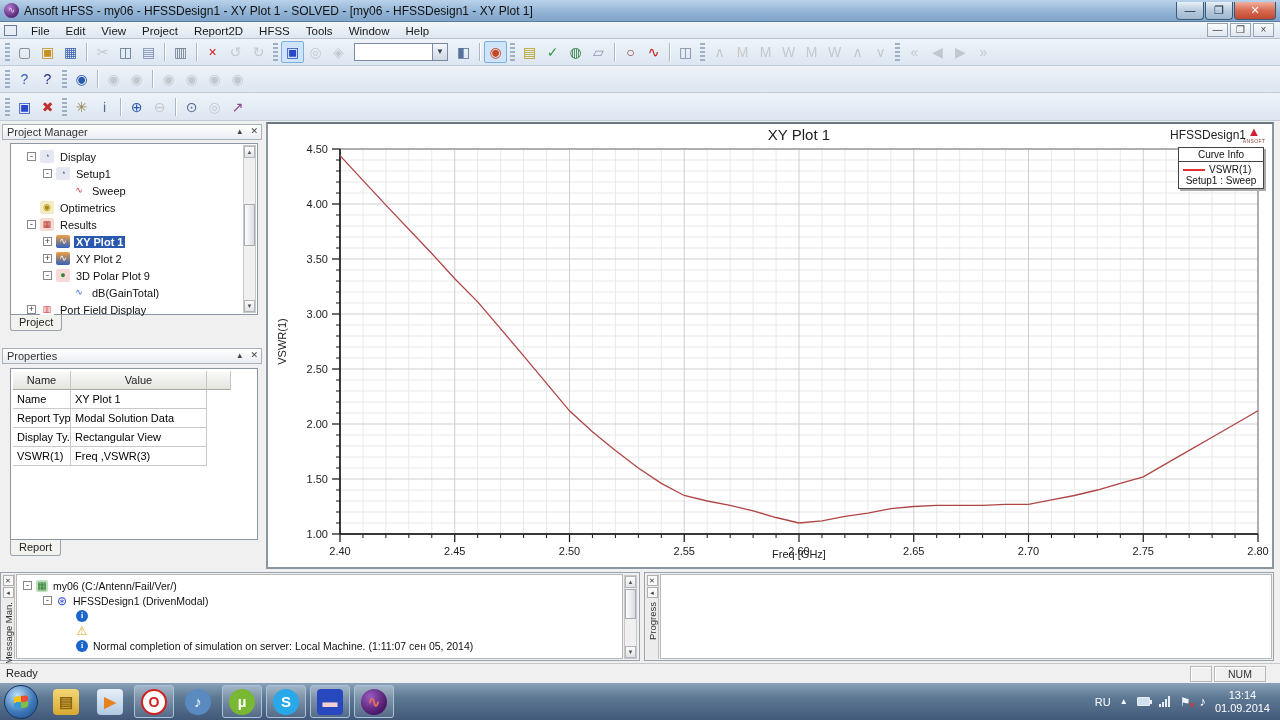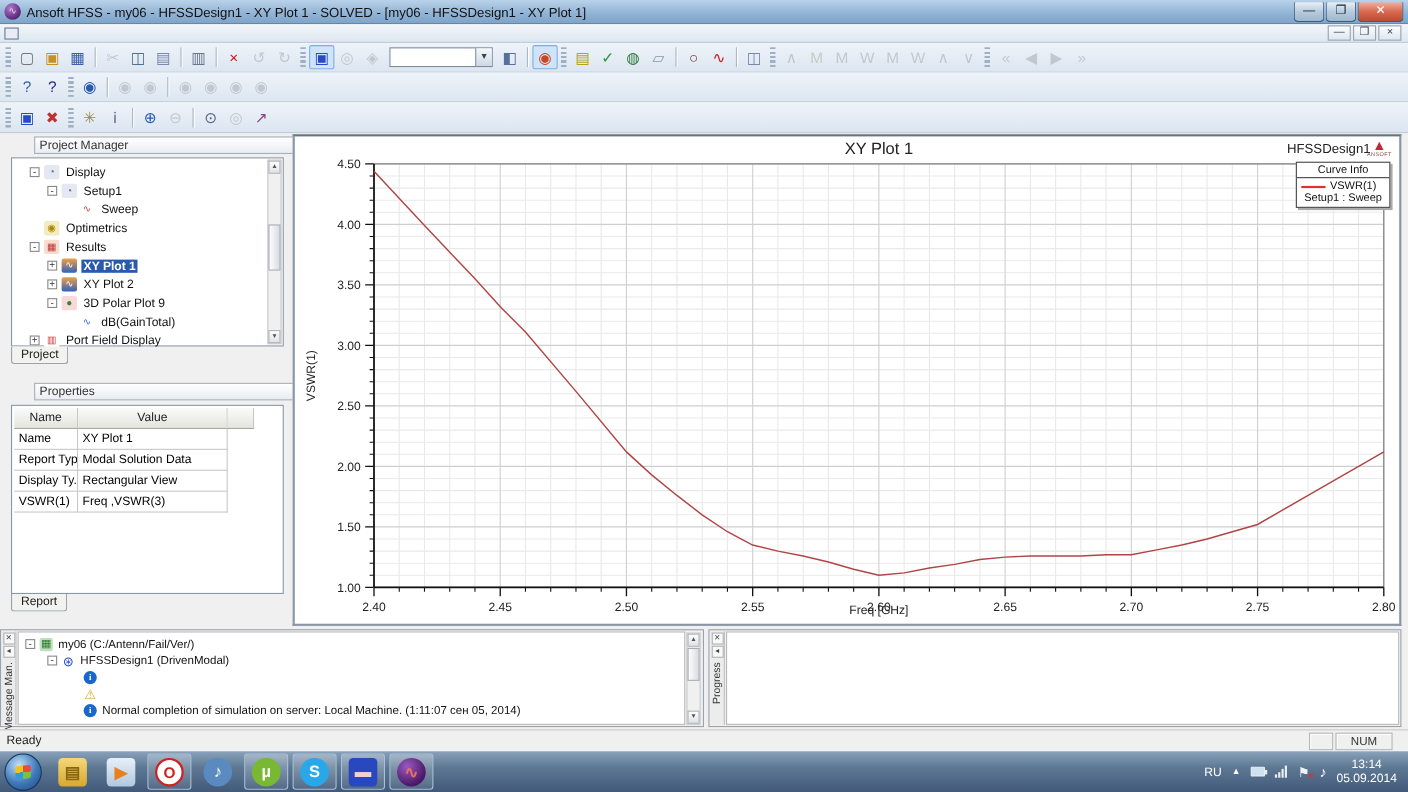--- a/index.html
+++ b/index.html
@@ -37,21 +37,21 @@
   .tb-btn { width:23px; height:22px; display:flex; align-items:center; justify-content:center;
     font-size:14px; border:1px solid transparent; border-radius:2px; }
   .tb-btn.disabled { opacity:.42; filter:grayscale(80%); }
   .tb-btn.boxed { border:1px solid #7ab0e0; background:#cfe4f8; }
   .tb-combo { width:94px; height:18px; background:#fff; border:1px solid #7a8aa0; margin:0 4px; position:relative; }
   .tb-combo .dd { position:absolute; right:0; top:0; width:15px; height:16px; background:linear-gradient(#f4f7fb,#cfd9e4);
     border-left:1px solid #7a8aa0; font-size:8px; text-align:center; line-height:16px; color:#345; }
 
   
   .panel-hdr { position:absolute; left:2px; width:260px; height:16px; background:linear-gradient(#ffffff,#e9edf2);
-    border:1px solid #a8b0bc; font-size:11px; color:#333; padding:1px 4px;margin-left:29px; }
+    border:1px solid #a8b0bc; font-size:11px; color:#333; padding:1px 4px; }
   .panel-hdr .hdr-btns { position:absolute; right:3px; top:1px; font-size:9px; color:#444; }
   .panel-hdr .hdr-btns span { margin-left:6px; }
   .panel-body { position:absolute; background:#fff; border:1px solid #8a96a4; }
   .side-tab { position:absolute; height:16px; background:#f2f2ee; border:1px solid #9aa2ae; border-top:none;
     border-radius:0 0 3px 3px; font-size:11px; color:#222; padding:0 8px; line-height:15px; }
 
   
   .tree-row { height:17px; display:flex; align-items:center; font-size:11px; color:#111; white-space:nowrap; }
   .expander { width:9px; height:9px; border:1px solid #888; background:#fff; font-size:9px; line-height:7px;
     text-align:center; color:#333; margin-right:4px; flex:0 0 auto; }
@@ -133,20 +133,21 @@
   <span class="title-text">Ansoft HFSS - my06 - HFSSDesign1 - XY Plot 1 - SOLVED - [my06 - HFSSDesign1 - XY Plot 1]</span>
   <span id="cap-buttons">
     <span class="cap-btn">—</span>
     <span class="cap-btn">❐</span>
     <span class="cap-btn close">✕</span>
   </span>
 </div>
 
 <div id="menubar">
   <span class="mdi-ico"></span>
+  <span id="menu-items"><span class="menu-item">File</span><span class="menu-item">Edit</span><span class="menu-item">View</span><span class="menu-item">Project</span><span class="menu-item">Report2D</span><span class="menu-item">HFSS</span><span class="menu-item">Tools</span><span class="menu-item">Window</span><span class="menu-item">Help</span></span>
   <span id="mdi-controls">
     <span class="mdi-btn">—</span>
     <span class="mdi-btn">❐</span>
     <span class="mdi-btn">×</span>
   </span>
 </div>
 
 <div id="tb1" class="toolbar">
     <div class="tb-grip"></div>
     <div class="tb-btn">
@@ -724,16 +725,16 @@
     <span class="sig">
         <i style="height:3px"></i>
         <i style="height:5px"></i>
         <i style="height:8px"></i>
         <i style="height:11px"></i>
       </span>
     <span class="flag-ico">⚑<b>×</b></span>
     <span style="font-size:13px;">♪</span>
     <span id="clock">
       <div>13:14</div>
-      <div>05.09.2014</div>
+      <div>01.09.2014</div>
     </span>
   </div>
 </div>
 
 </body></html>

